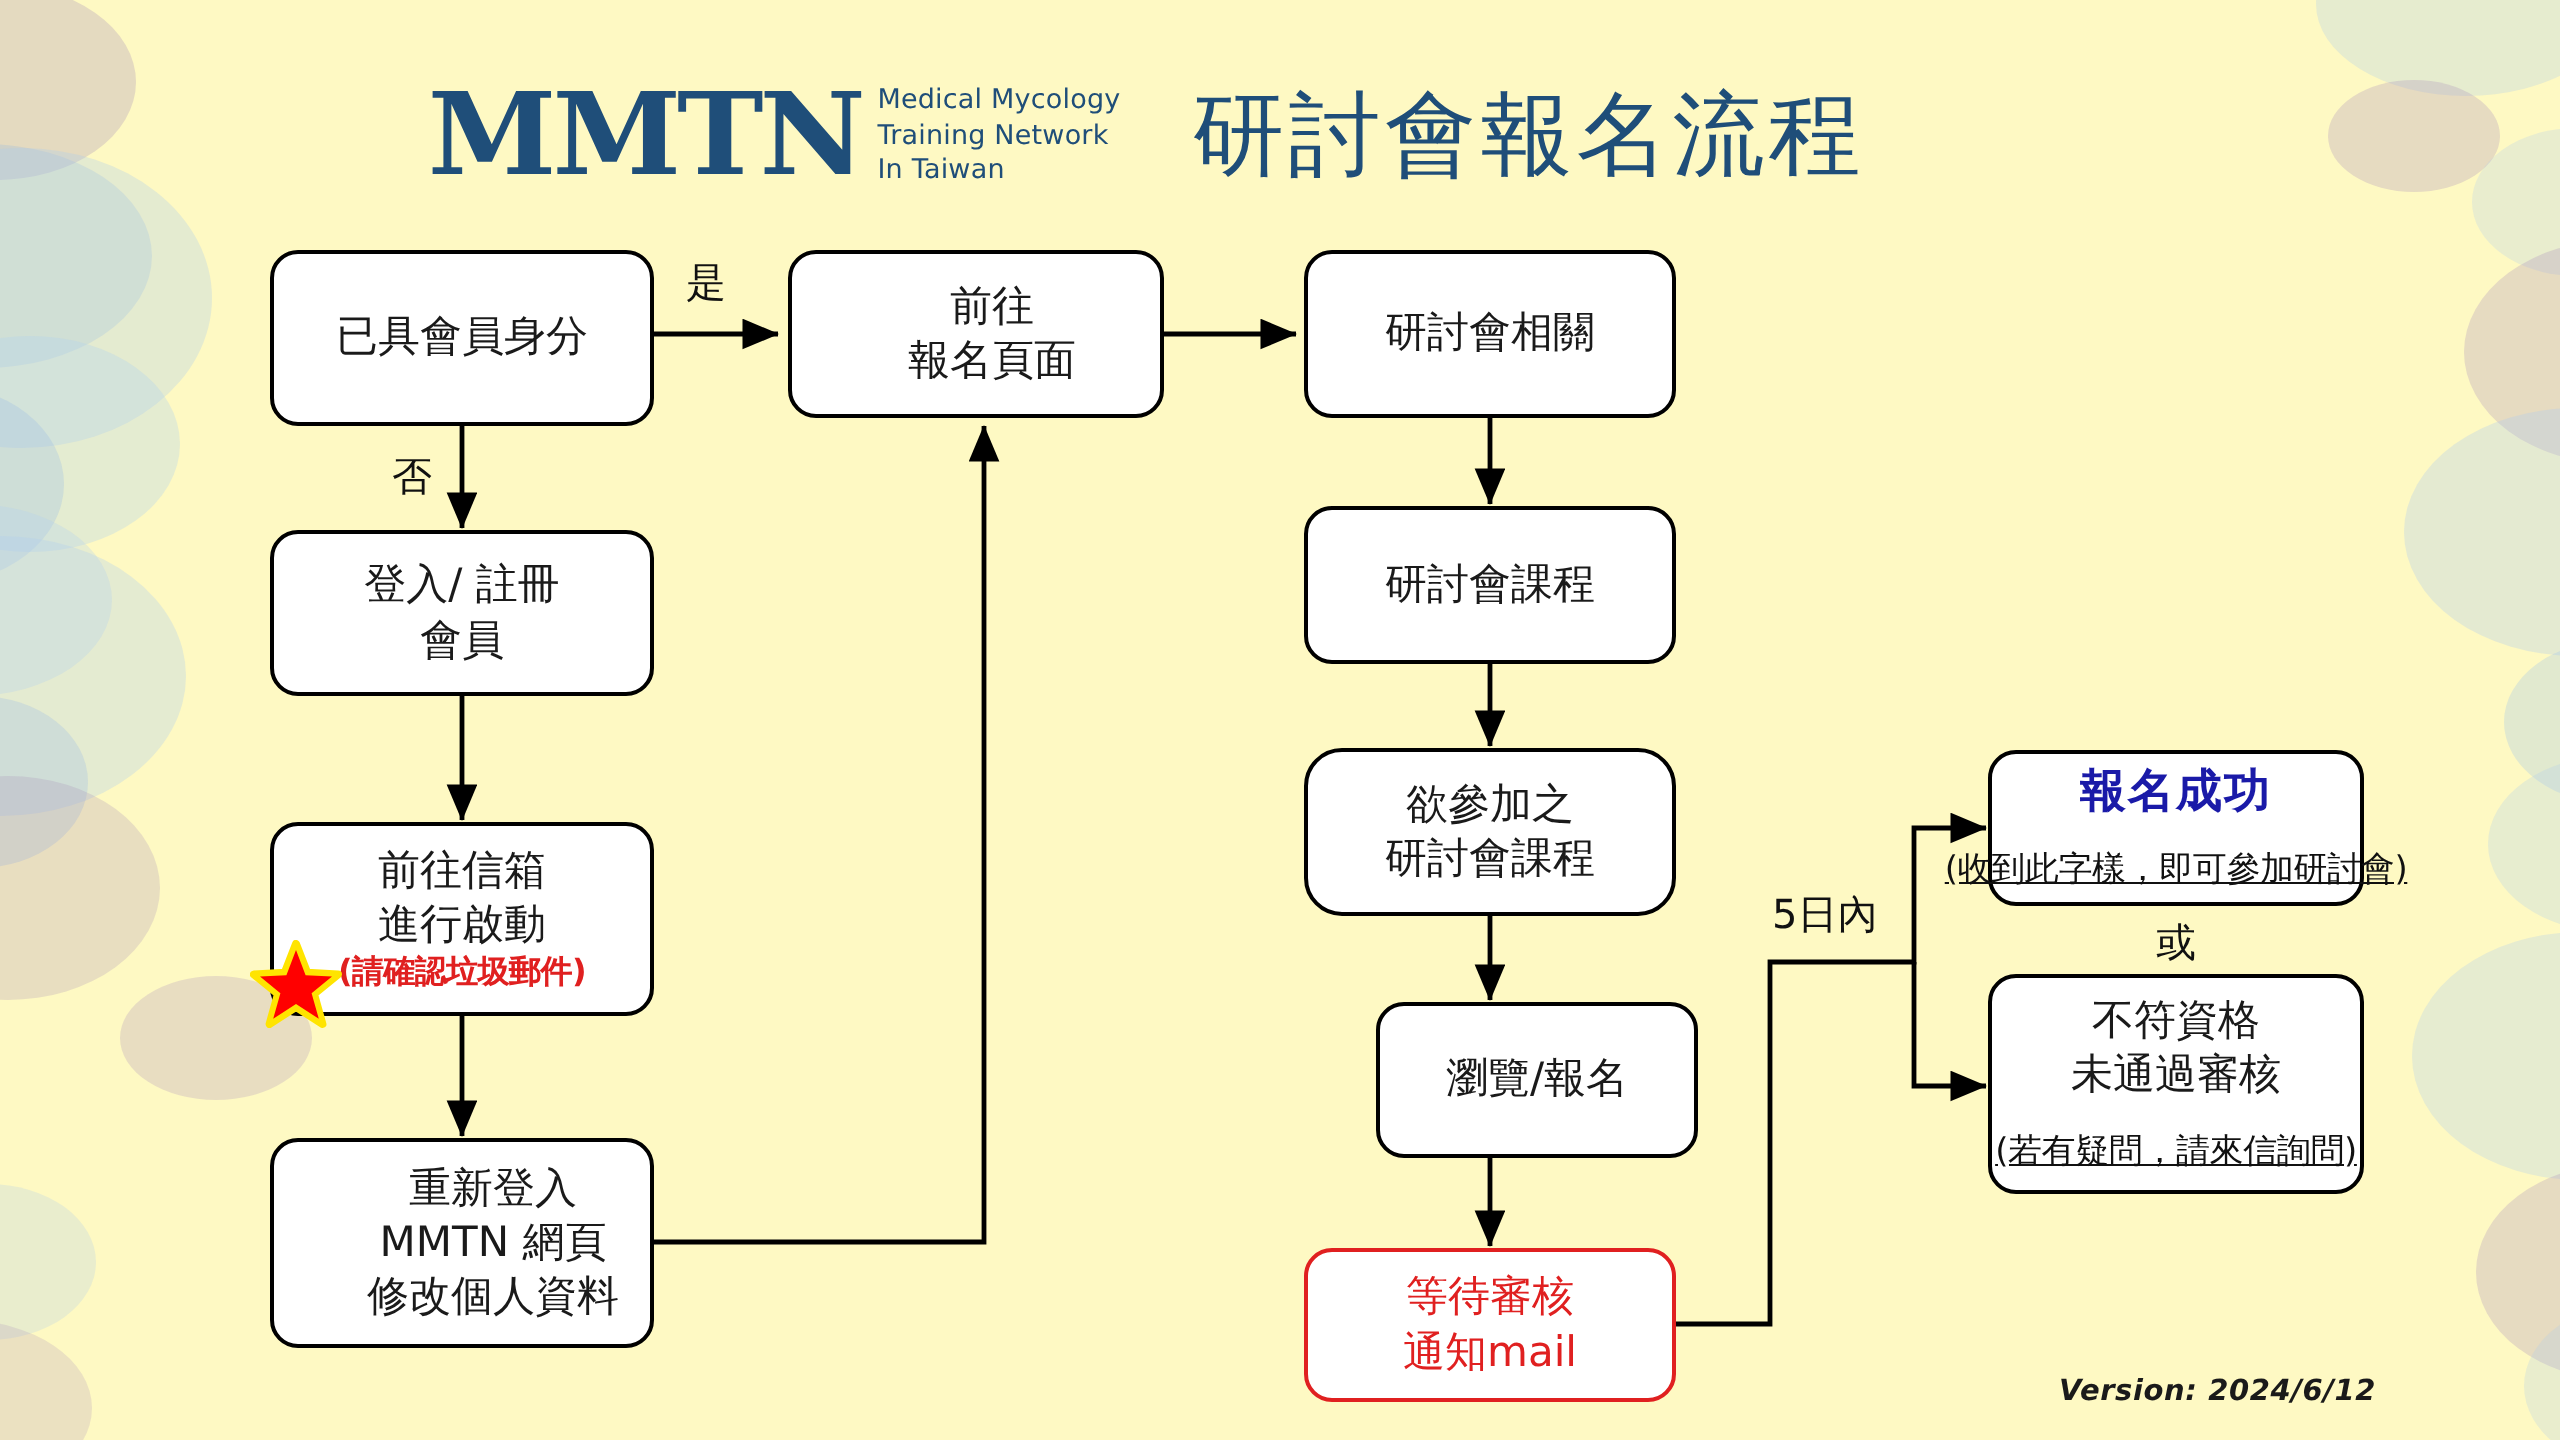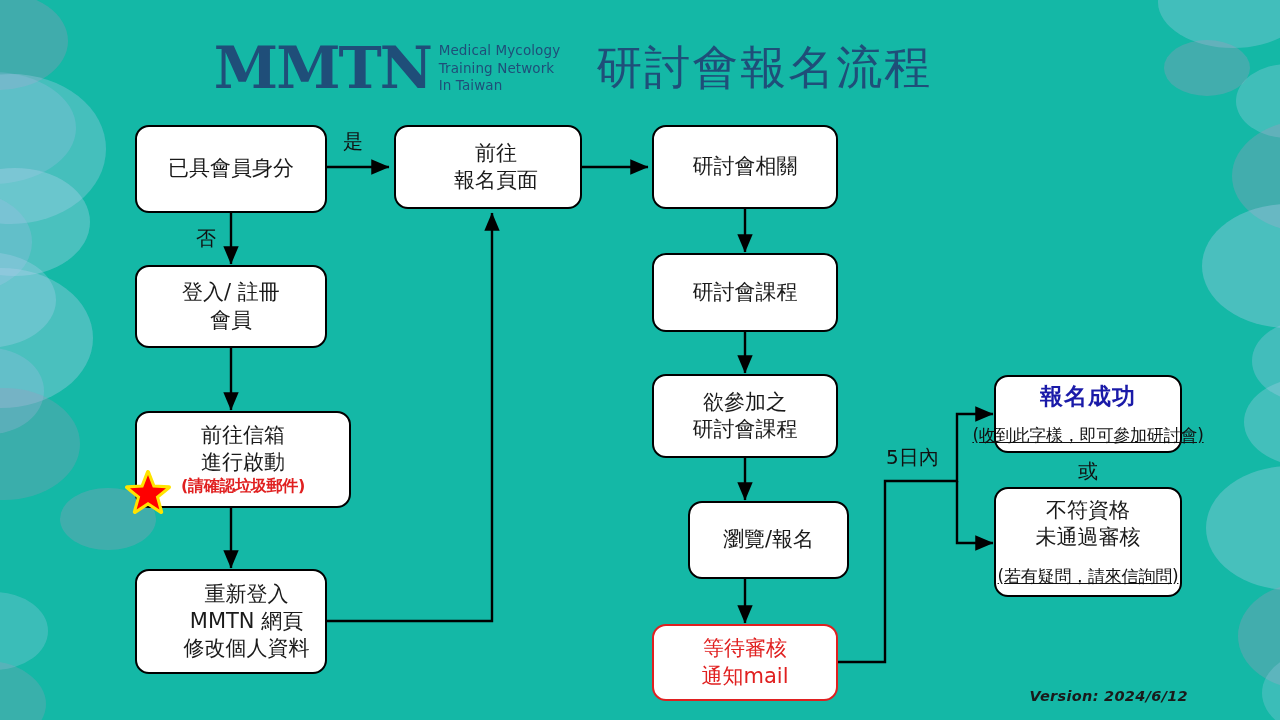--- a/index.html
+++ b/index.html
@@ -8,21 +8,21 @@
     margin: 0; padding: 0;
     width: 1280px; height: 720px;
     overflow: hidden;
     background: #ffffff;
     font-family: "DejaVu Sans", "Liberation Sans", sans-serif;
   }
   #stage {
     position: relative;
     width: 1280px;
     height: 720px;
-    background: #14b8a6;
+    background: #fef9c3;
     overflow: hidden;
   }
 
   
   .bg-layer {
     position: absolute;
     inset: 0;
     z-index: 0;
     pointer-events: none;
   }
@@ -241,21 +241,21 @@
 
   <div class="node" style="left:135px; top:125px; width:192px; height:88px;">
     <span class="ln">已具會員身分</span>
   </div>
 
   <div class="node" style="left:135px; top:265px; width:192px; height:83px;">
     <span class="ln">登入/ 註冊</span>
     <span class="ln">會員</span>
   </div>
 
-  <div class="node" style="left:135px; top:411px; width:216px; height:97px;">
+  <div class="node" style="left:135px; top:411px; width:192px; height:97px;">
     <span class="ln">前往信箱</span>
     <span class="ln">進行啟動</span>
     <span class="ln hl-red">(請確認垃圾郵件)</span>
   </div>
 
   <div class="star-wrap" style="left:125px; top:470px;">
     <svg width="46" height="44" viewBox="0 0 46 44">
       <polygon points="23,2 28.6,16.4 44,17.2 32,27 36.2,42 23,33.4 9.8,42 14,27 2,17.2 17.4,16.4" fill="#FFE400" stroke="#FFE400" stroke-width="4" stroke-linejoin="round"></polygon>
       <polygon points="23,5 27.8,17.6 41,18.2 30.8,26.6 34.4,39.4 23,32 11.6,39.4 15.2,26.6 5,18.2 18.2,17.6" fill="#FF0000"></polygon>
     </svg>
@@ -273,21 +273,21 @@
   </div>
 
   <div class="node" style="left:652px; top:125px; width:186px; height:84px;">
     <span class="ln">研討會相關</span>
   </div>
 
   <div class="node" style="left:652px; top:253px; width:186px; height:79px;">
     <span class="ln">研討會課程</span>
   </div>
 
-  <div class="node" style="left:652px; top:374px; width:186px; height:84px;">
+  <div class="node" style="left:652px; top:374px; width:186px; height:84px;border-radius:19px;">
     <span class="ln">欲參加之</span>
     <span class="ln">研討會課程</span>
   </div>
 
   <div class="node" style="left:688px; top:501px; width:161px; height:78px;">
     <span class="ln">瀏覽/報名</span>
   </div>
 
   <div class="node red" style="left:652px; top:624px; width:186px; height:77px;">
     <span class="ln">等待審核</span>

